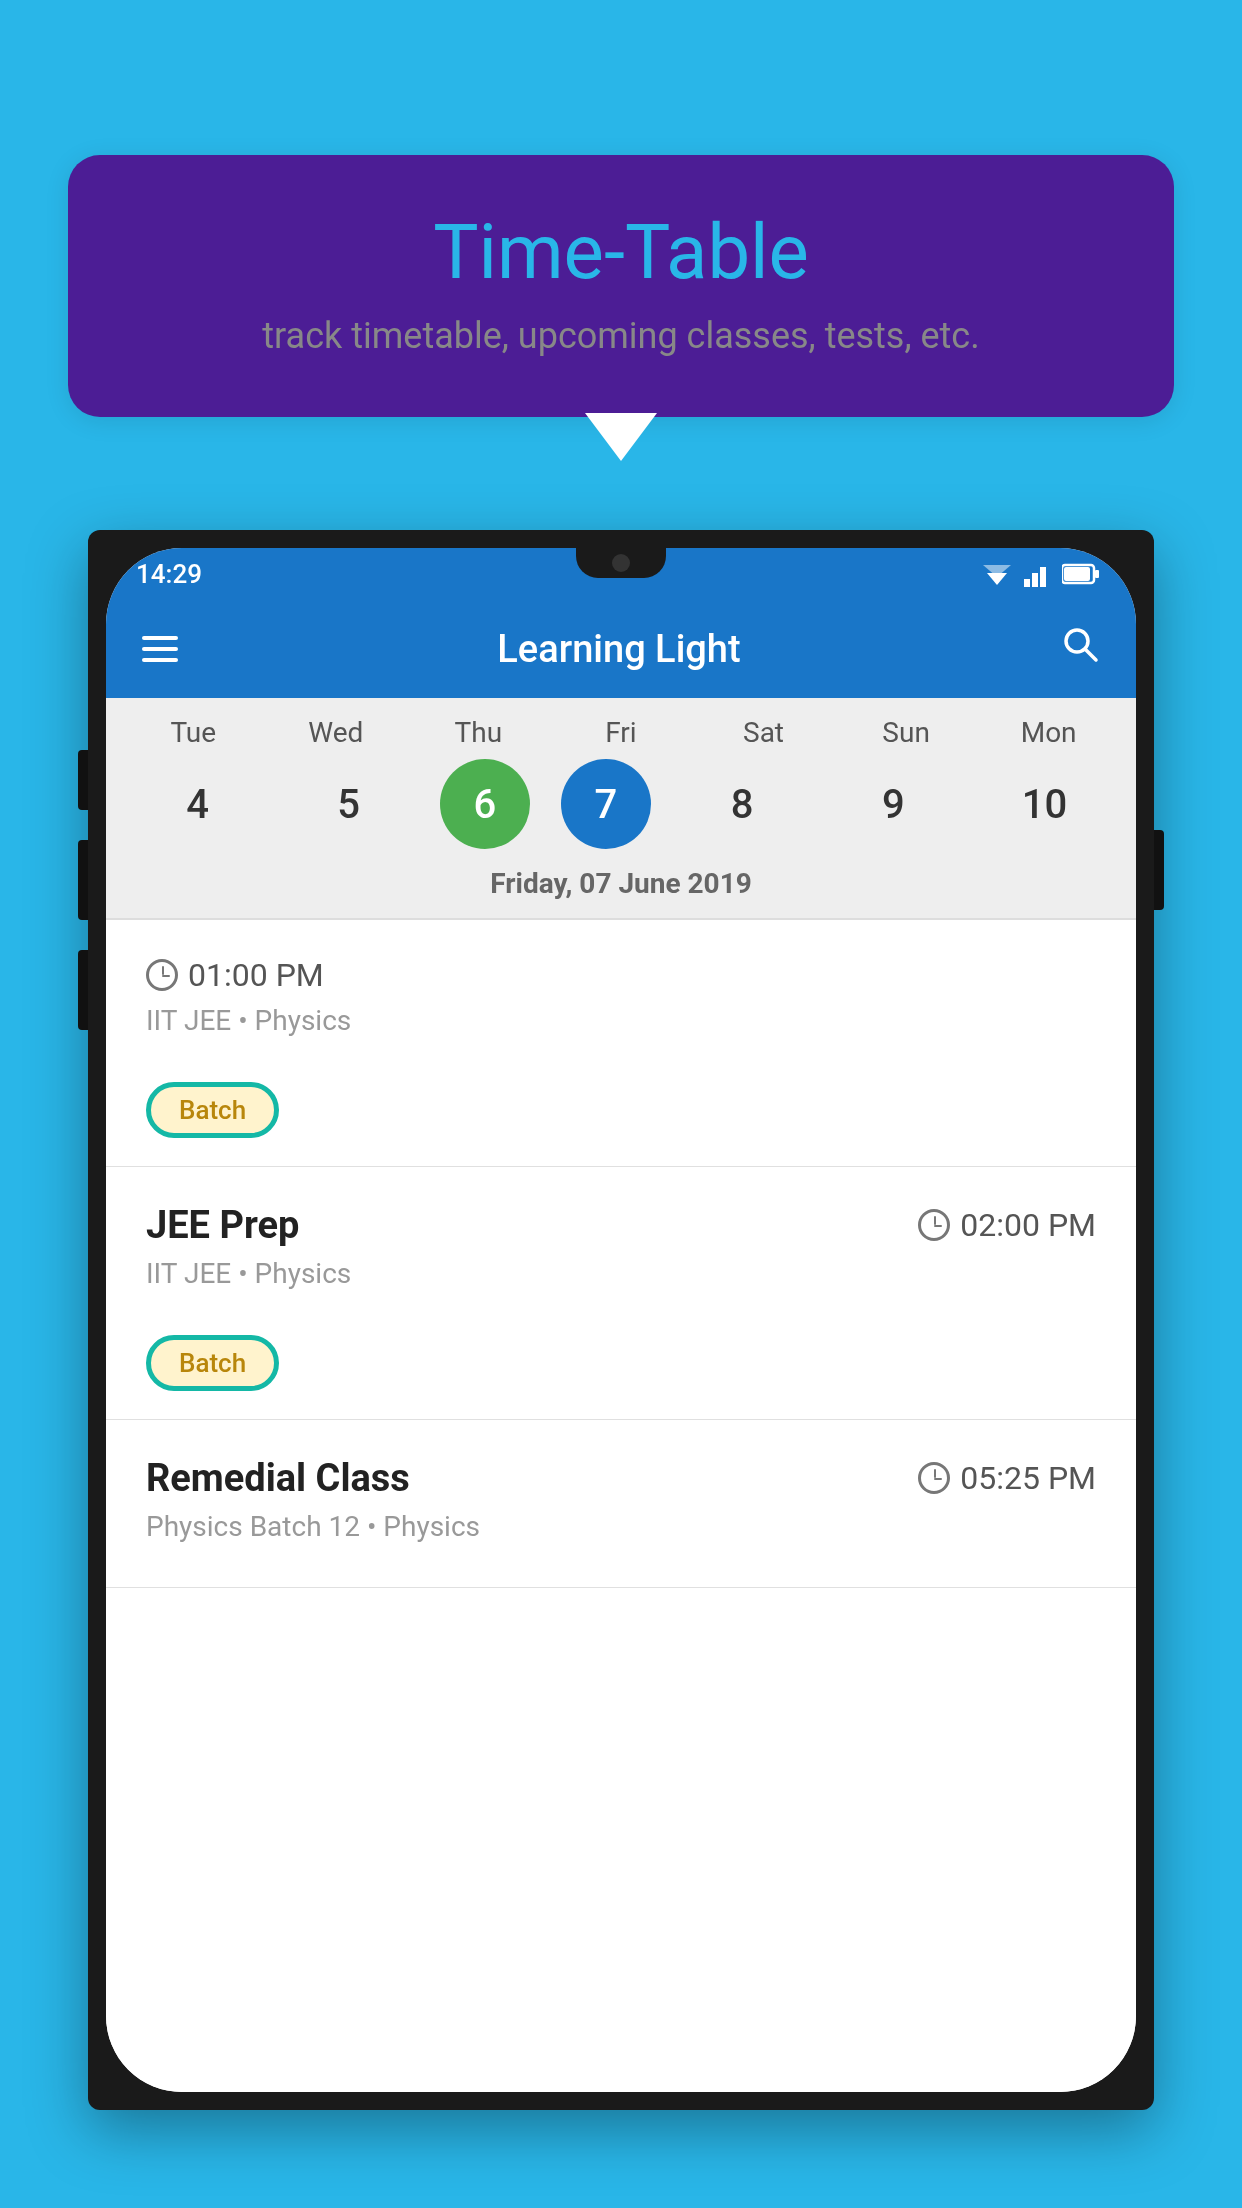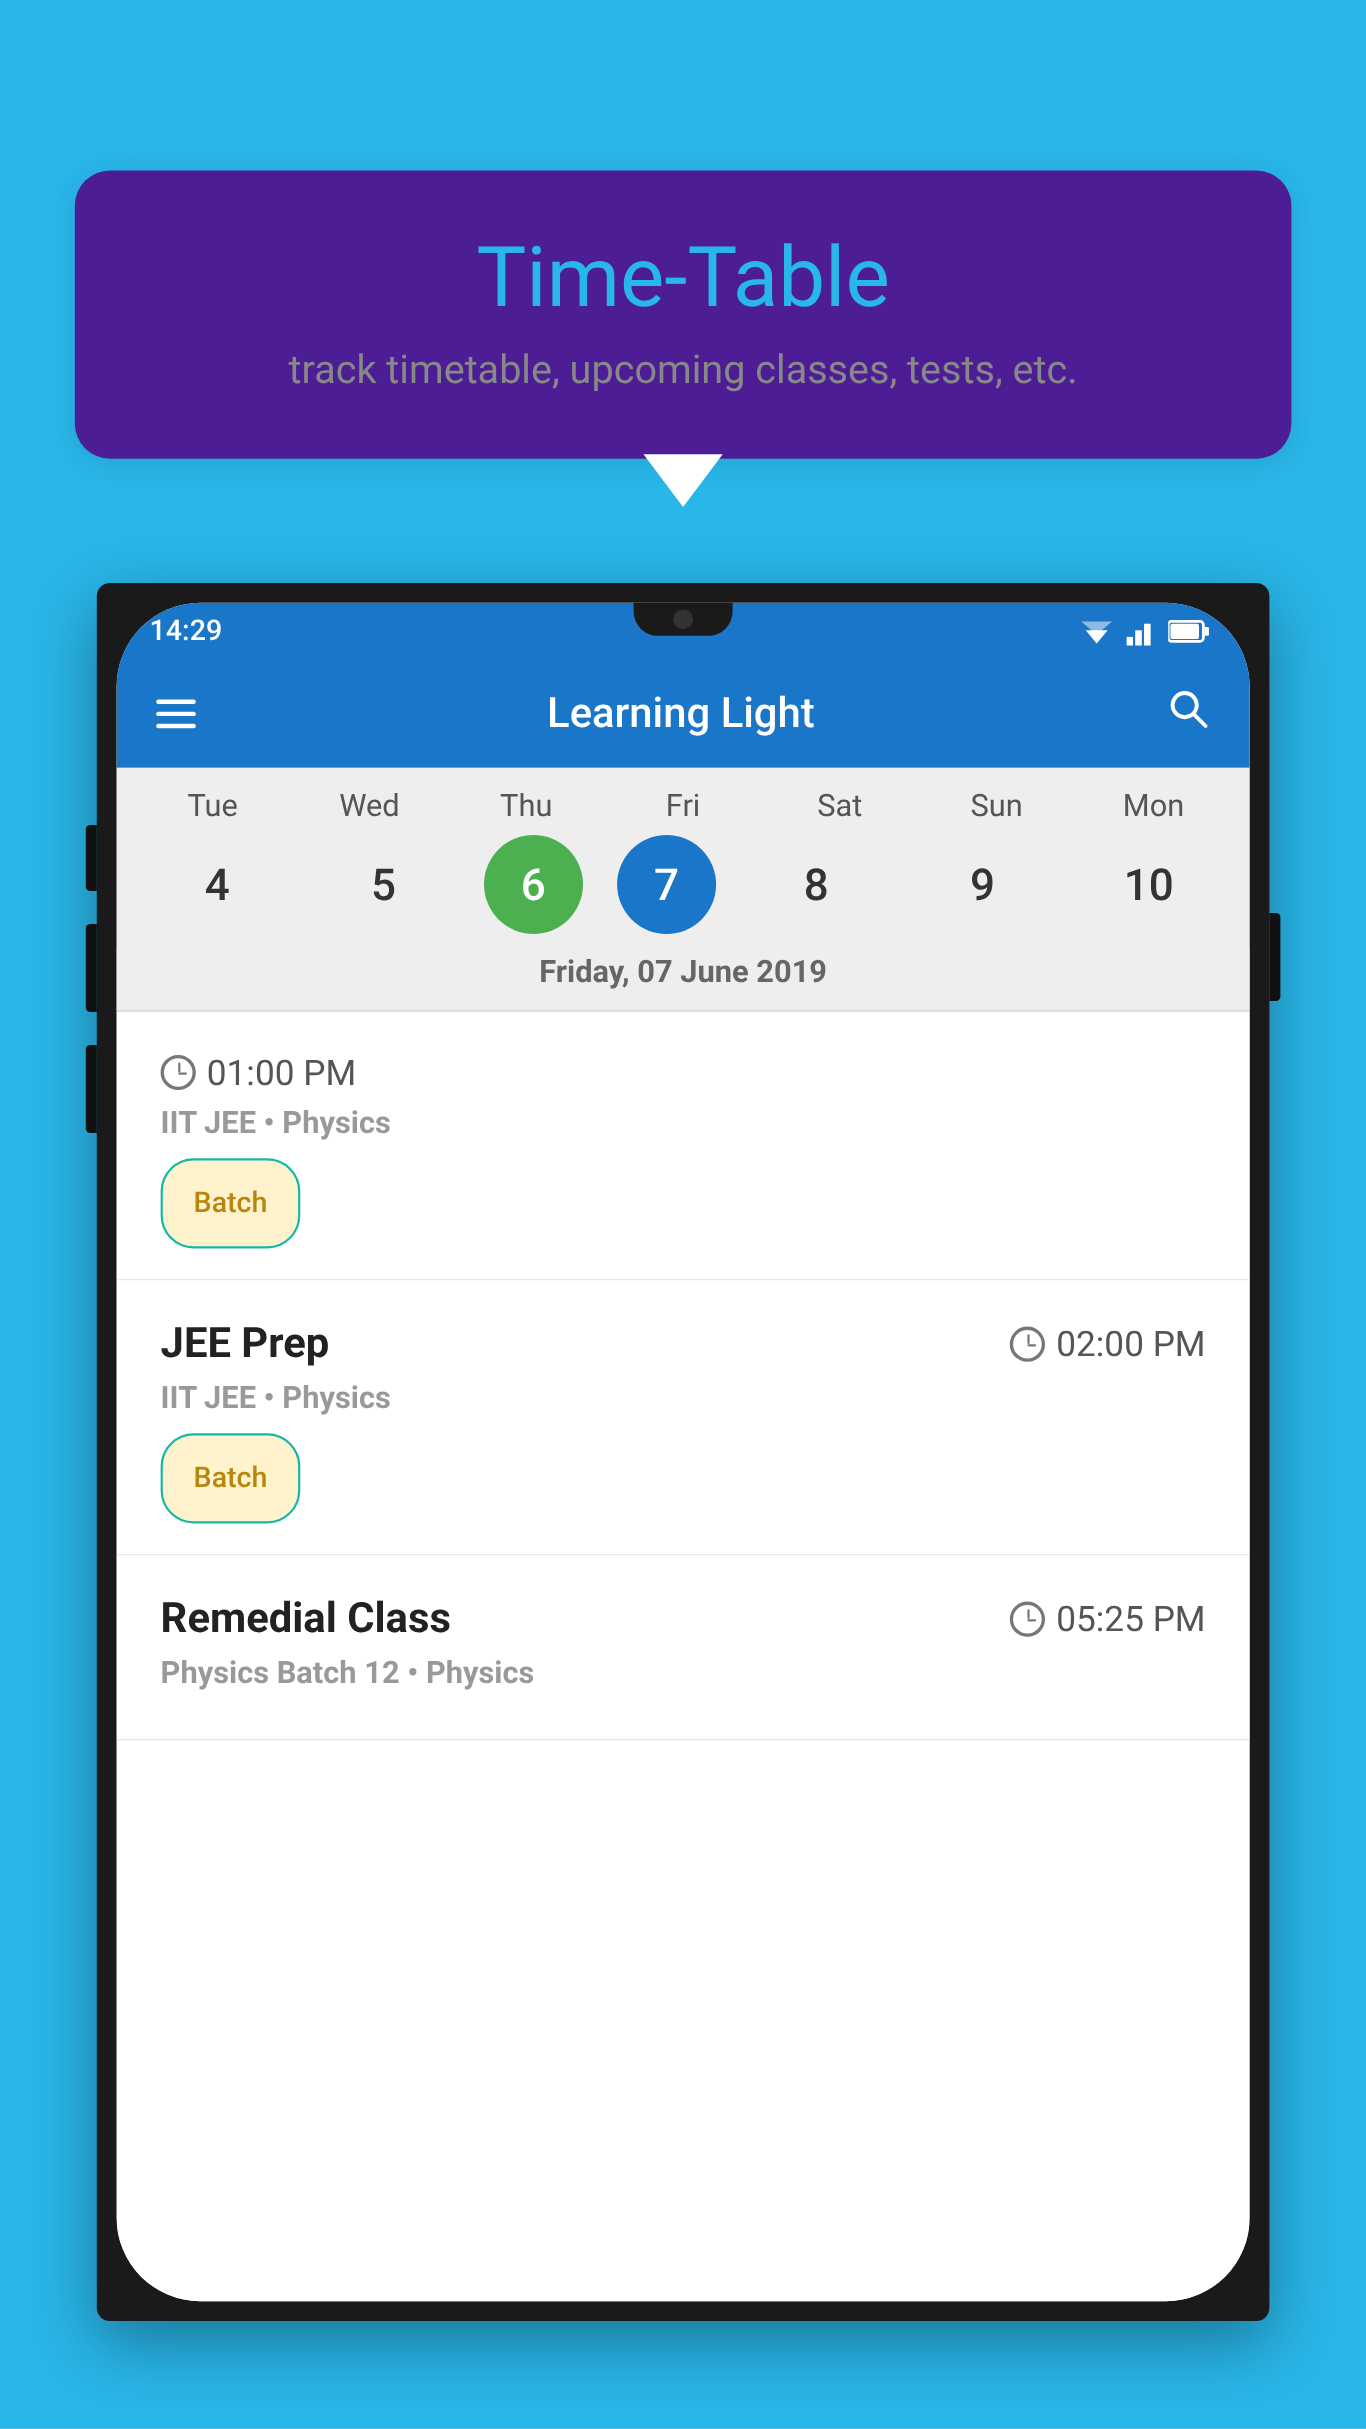--- a/index.html
+++ b/index.html
@@ -279,31 +279,31 @@
       height: 2px;
       background: #777;
       top: 13px;
       left: 13px;
       border-radius: 1px;
     }
     .schedule-subtitle {
       font-size: 28px;
       color: #999;
       margin-bottom: 16px;
-      font-weight: bold;
     }
     .batch-tag {
       display: inline-block;
-      padding: 24px 28px;
+      padding: 8px 28px;
       border-radius: 30px;
       background: #fff3cd;
       color: #b8860b;
-      border: 2px solid #14b8a6;
+      border: 5px solid #14b8a6;
       font-size: 26px;
       font-weight: 500;
+      margin-top: 29px;
     }
 
     
     .phone-btn-right {
       position: absolute;
       right: -10px;
       top: 300px;
       width: 10px;
       height: 80px;
       background: #111;

